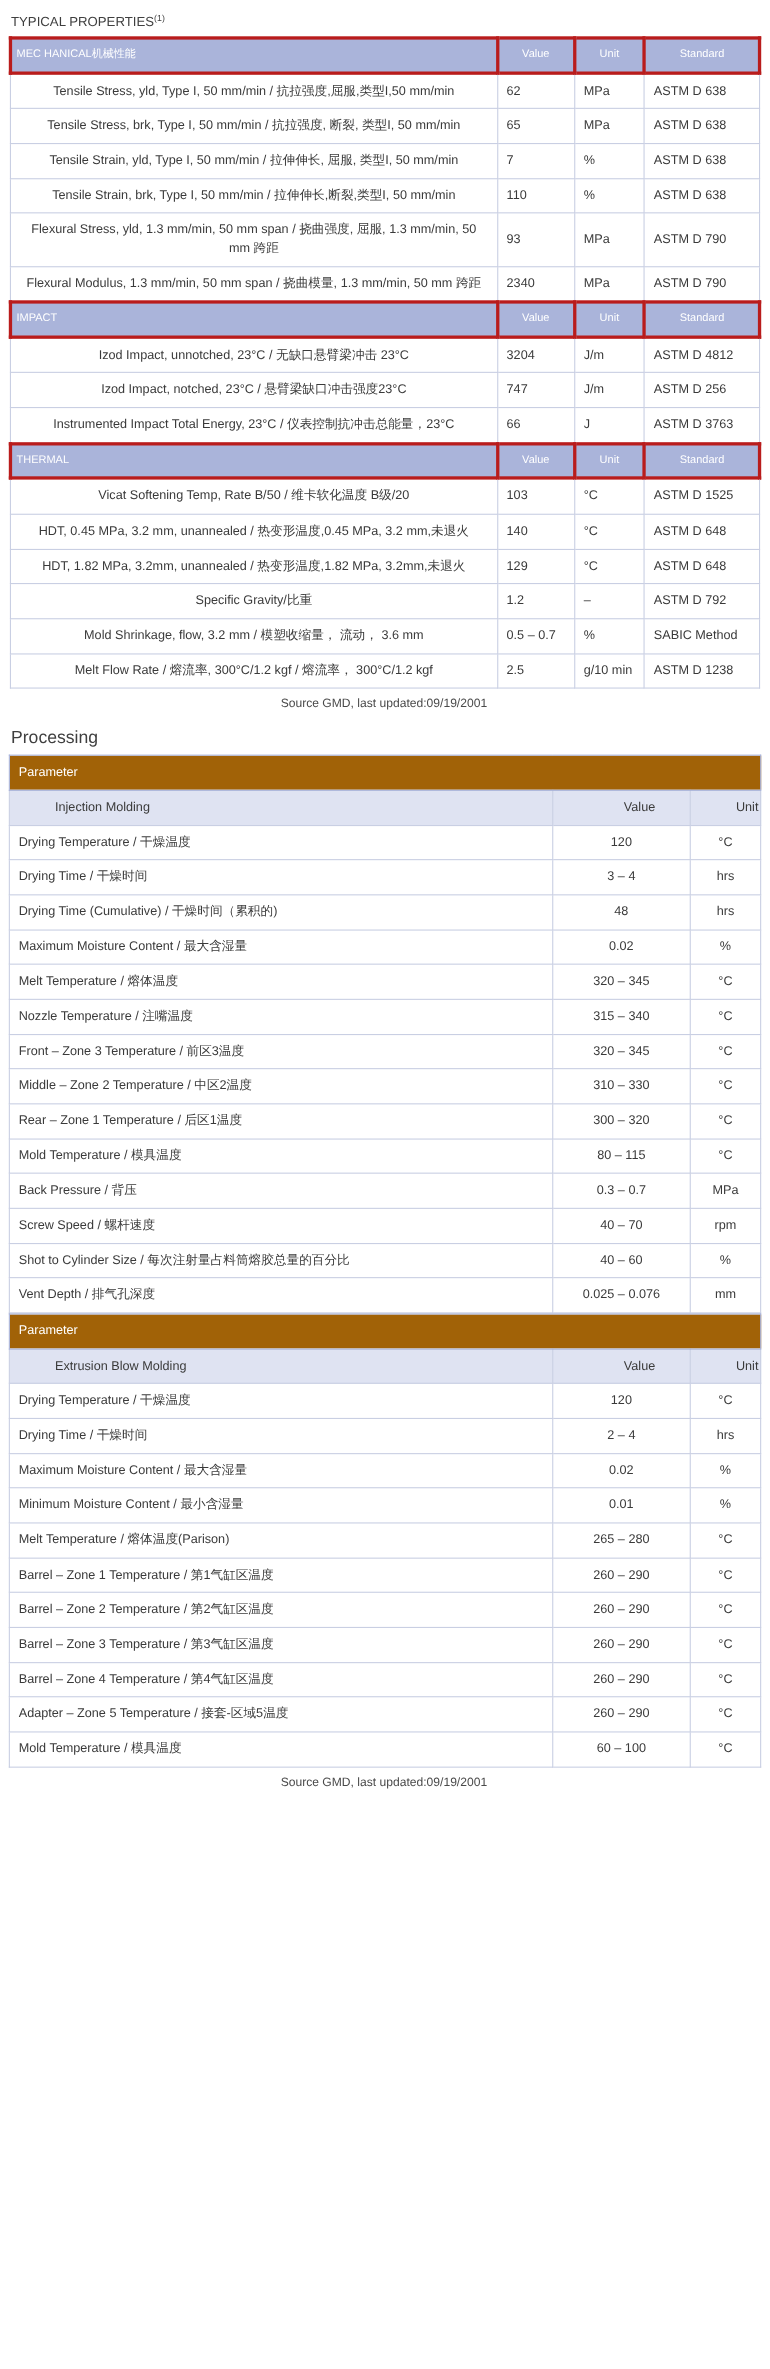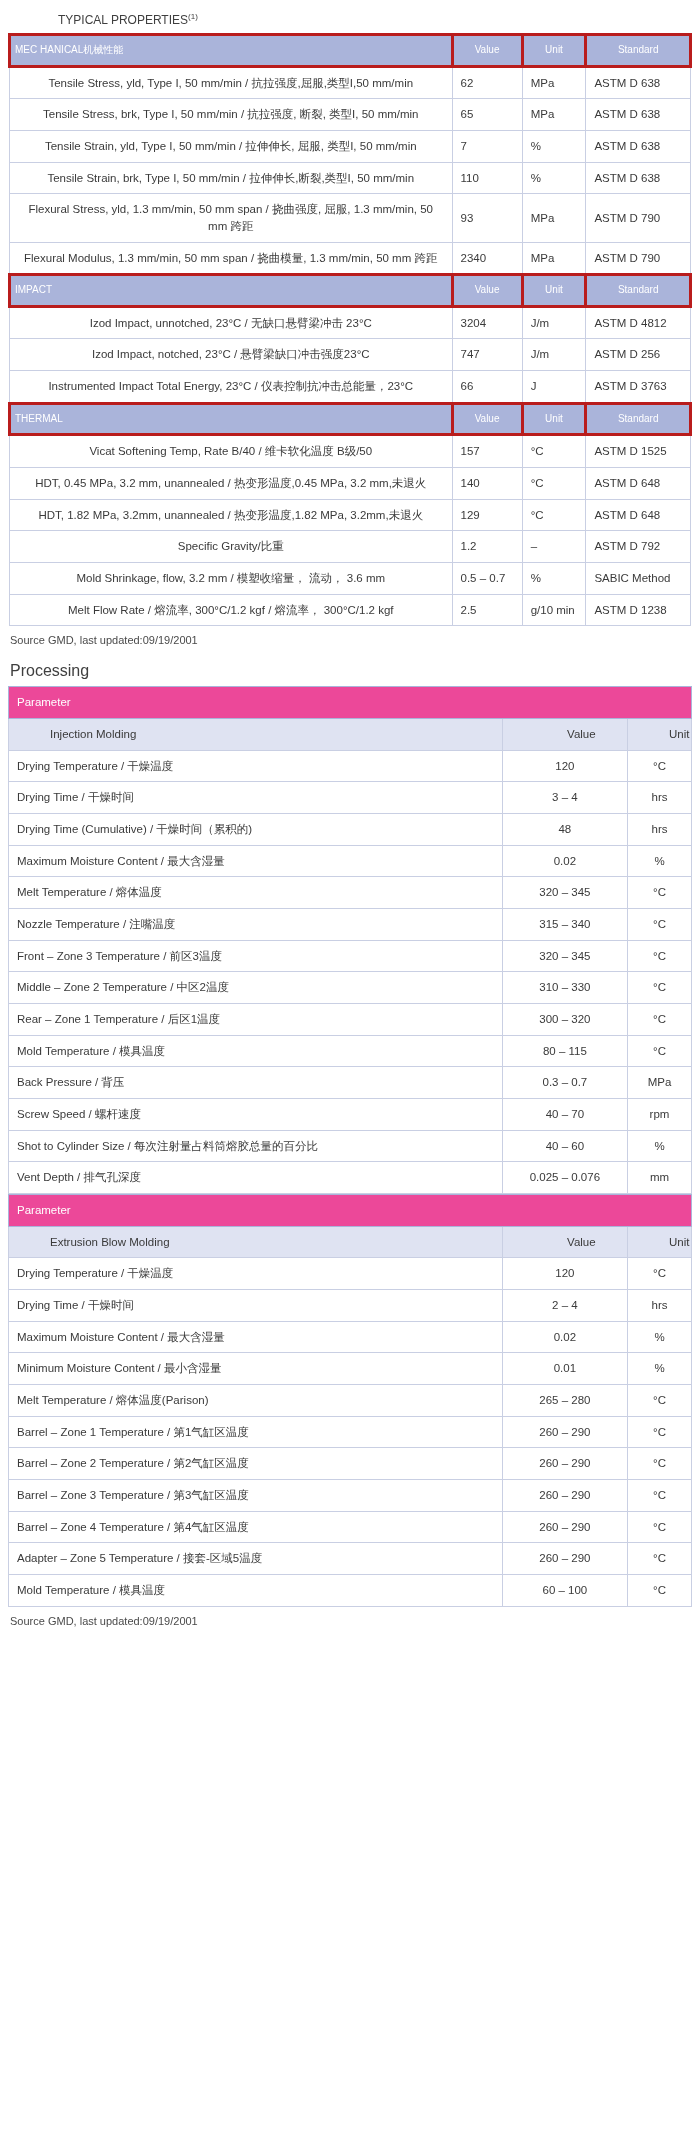--- a/index.html
+++ b/index.html
@@ -11,21 +11,20 @@
     width: 700px;
     font-family: "Liberation Sans", sans-serif;
     font-size: 11.5px;
     color: #3a3a3a;
     padding: 8px 8px 0 8px;
   }
   .section-title {
     font-size: 12px;
     color: #3f3f3f;
     padding: 4px 2px 6px 2px;
-    margin-left: 48px;
   }
   .sup { font-size: 8px; vertical-align: super; }
 
   table {
     border-collapse: collapse;
     width: 100%;
     table-layout: fixed;
   }
   table.props td, table.props th {
     border: 1px solid #c9cfe3;
@@ -41,37 +40,37 @@
     color: #ffffff;
     font-size: 10px;
     border: 3px solid #b91c1c;
     padding: 7px 4px;
   }
   tr.hdr td.hdr-center { text-align: center; }
   td.val, td.unit, td.std { text-align: left; }
   td.desc { text-align: center; }
 
   .source-line {
-    text-align: left;
+    text-align: center;
     font-size: 11px;
     color: #4a4a4a;
     padding: 8px 4px 14px 2px;
   }
 
   
   table.proc td {
     border: 1px solid #c9cfe3;
     padding: 7px 8px;
     vertical-align: middle;
     line-height: 1.45;
     font-size: 11.5px;
     color: #3a3a3a;
   }
   table.proc tr.param-hdr td {
-    background: #ec4899;
+    background: #a16207;
     color: #ffffff;
     border: 1px solid #aab4da;
   }
   table.proc tr.sub-hdr td {
     background: #dfe3f2;
     color: #3a3a3a;
     border: 1px solid #c9cfe3;
     padding-left: 41px;
   }
   table.proc td.pvalue { text-align: center; }
@@ -163,22 +162,22 @@
         <td class="unit">J</td>
         <td class="std">ASTM D 3763</td>
       </tr>
       <tr class="hdr">
         <td>THERMAL</td>
         <td class="hdr-center">Value</td>
         <td class="hdr-center">Unit</td>
         <td class="hdr-center">Standard</td>
       </tr>
       <tr>
-        <td class="desc">Vicat Softening Temp, Rate B/40 / 维卡软化温度 B级/50</td>
-        <td class="val">157</td>
+        <td class="desc">Vicat Softening Temp, Rate B/50 / 维卡软化温度 B级/20</td>
+        <td class="val">103</td>
         <td class="unit">°C</td>
         <td class="std">ASTM D 1525</td>
       </tr>
       <tr>
         <td class="desc">HDT, 0.45 MPa, 3.2 mm, unannealed / 热变形温度,0.45 MPa, 3.2 mm,未退火</td>
         <td class="val">140</td>
         <td class="unit">°C</td>
         <td class="std">ASTM D 648</td>
       </tr>
       <tr>

